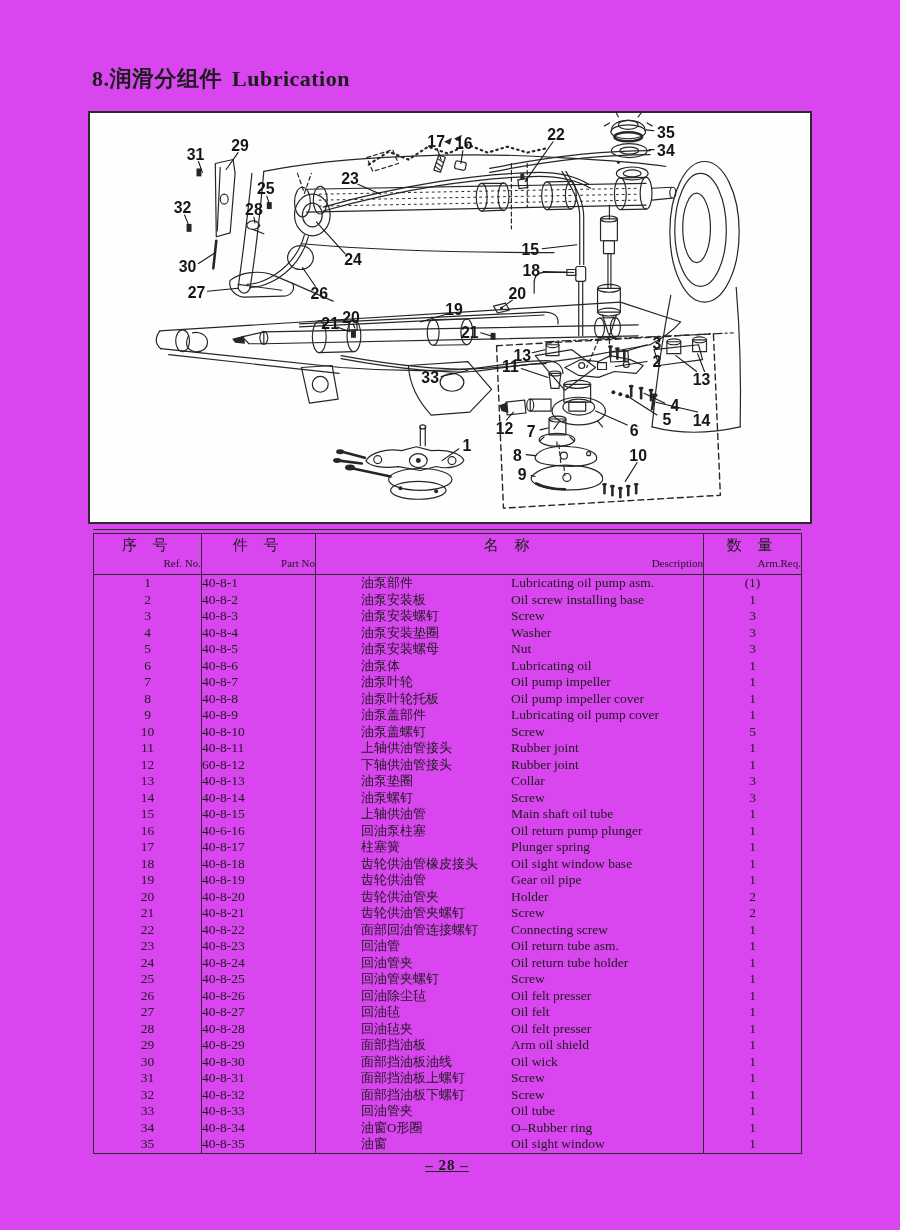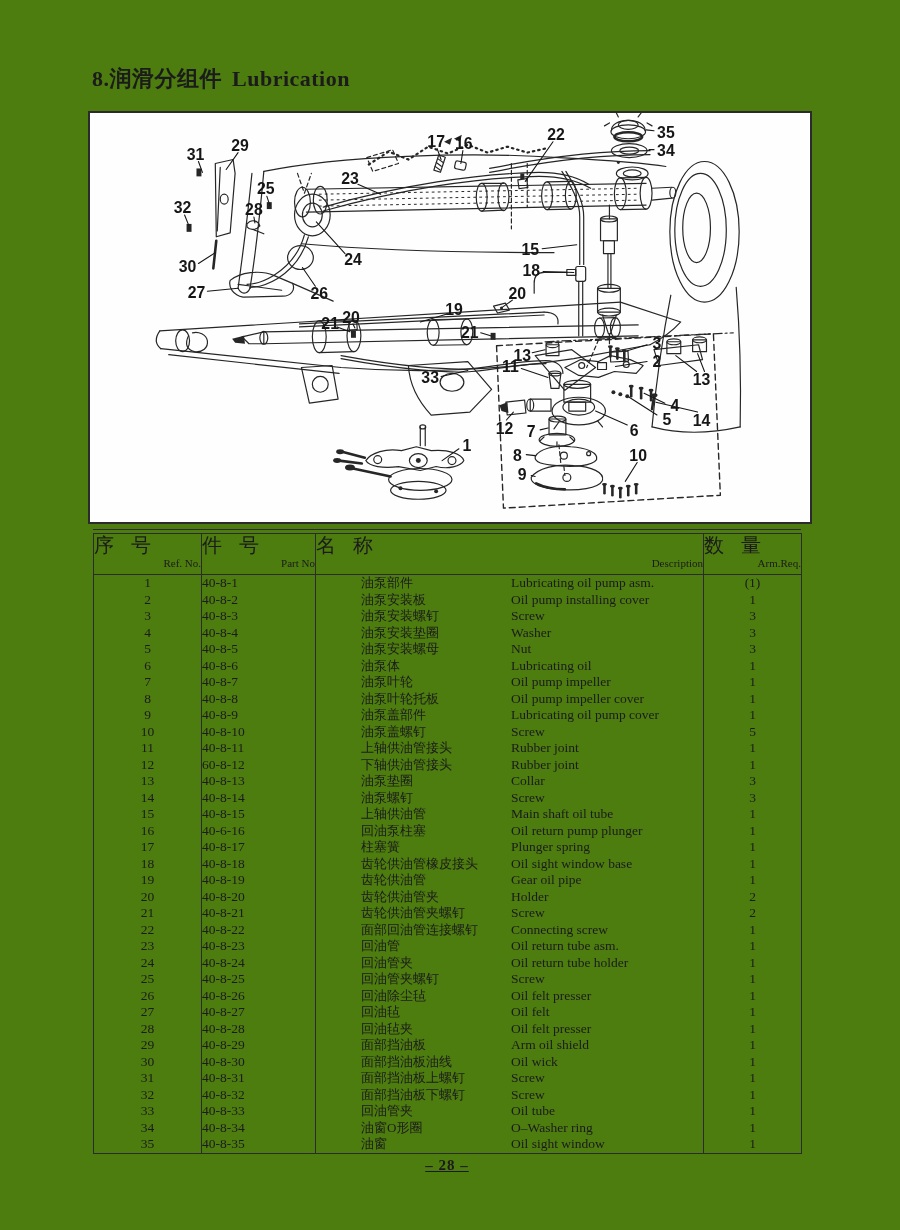--- a/index.html
+++ b/index.html
@@ -1,17 +1,17 @@
 <!DOCTYPE html>
 <html><head>
 <meta charset="utf-8">
 <style>
   html,body { margin:0; padding:0; background:#ffffff; }
   .page {
-    position:relative; width:900px; height:1230px; background:#4d7c0f;
+    position:relative; width:900px; height:1230px; background:#d946ef;
     font-family:"Liberation Serif", serif; color:#1b1b1b; overflow:hidden;
   }
   .title {
     position:absolute; left:92px; top:64px; font-size:22px; font-weight:bold;
     letter-spacing:0.5px; white-space:nowrap;
   }
   .title .t-en { margin-left:10px; }
   .figure {
     position:absolute; left:88px; top:111px; width:724px; height:413px;
     border:2px solid #2b2b2b; box-sizing:border-box; background:#fefefe;
@@ -35,21 +35,21 @@
     fill:#161616; stroke:none;
   }
 
   .tablewrap { position:absolute; left:93px; top:529px; width:708px; border-top:1.5px solid #2b2b2b; }
   table.parts {
     border-collapse:collapse; table-layout:fixed; width:708px; margin-top:3px;
     border:1.5px solid #2b2b2b; font-size:13.5px;
   }
   table.parts th, table.parts td { border-left:1.5px solid #2b2b2b; border-right:1.5px solid #2b2b2b; padding:0; }
   table.parts thead th { border-bottom:1.5px solid #2b2b2b; height:40px; vertical-align:middle; font-weight:normal; }
-  .h-zh { font-size:20px; letter-spacing:6px; text-align:left; line-height:19px; }
+  .h-zh { font-size:15px; letter-spacing:6px; text-align:center; line-height:19px; }
   .h-en { font-size:11px; text-align:right; line-height:17px; }
   table.parts td { height:16.5px; line-height:16.5px; white-space:nowrap; overflow:visible; }
   td.c-ref  { text-align:center; }
   td.c-part { }
   td.c-desc { text-align:left;margin-top:37px; }
   td.c-desc .d-zh { display:inline-block; width:150px; padding-left:45px; font-size:13px; }
   td.c-desc .d-en { font-size:13.5px; }
   td.c-qty  { text-align:center; }
   .pagenum {
     position:absolute; left:93px; top:1157px; width:708px; text-align:center;
@@ -429,21 +429,21 @@
       <tbody>
           <tr>
             <td class="c-ref">1</td>
             <td class="c-part">40-8-1</td>
             <td class="c-desc"><span class="d-zh">油泵部件</span><span class="d-en">Lubricating oil pump asm.</span></td>
             <td class="c-qty">(1)</td>
           </tr>
           <tr>
             <td class="c-ref">2</td>
             <td class="c-part">40-8-2</td>
-            <td class="c-desc"><span class="d-zh">油泵安装板</span><span class="d-en">Oil pump installing cover</span></td>
+            <td class="c-desc"><span class="d-zh">油泵安装板</span><span class="d-en">Oil screw installing base</span></td>
             <td class="c-qty">1</td>
           </tr>
           <tr>
             <td class="c-ref">3</td>
             <td class="c-part">40-8-3</td>
             <td class="c-desc"><span class="d-zh">油泵安装螺钉</span><span class="d-en">Screw</span></td>
             <td class="c-qty">3</td>
           </tr>
           <tr>
             <td class="c-ref">4</td>
@@ -621,21 +621,21 @@
           </tr>
           <tr>
             <td class="c-ref">33</td>
             <td class="c-part">40-8-33</td>
             <td class="c-desc"><span class="d-zh">回油管夹</span><span class="d-en">Oil tube</span></td>
             <td class="c-qty">1</td>
           </tr>
           <tr>
             <td class="c-ref">34</td>
             <td class="c-part">40-8-34</td>
-            <td class="c-desc"><span class="d-zh">油窗O形圈</span><span class="d-en">O–Washer ring</span></td>
+            <td class="c-desc"><span class="d-zh">油窗O形圈</span><span class="d-en">O–Rubber ring</span></td>
             <td class="c-qty">1</td>
           </tr>
           <tr>
             <td class="c-ref">35</td>
             <td class="c-part">40-8-35</td>
             <td class="c-desc"><span class="d-zh">油窗</span><span class="d-en">Oil sight window</span></td>
             <td class="c-qty">1</td>
           </tr>
         </tbody>
     </table>

